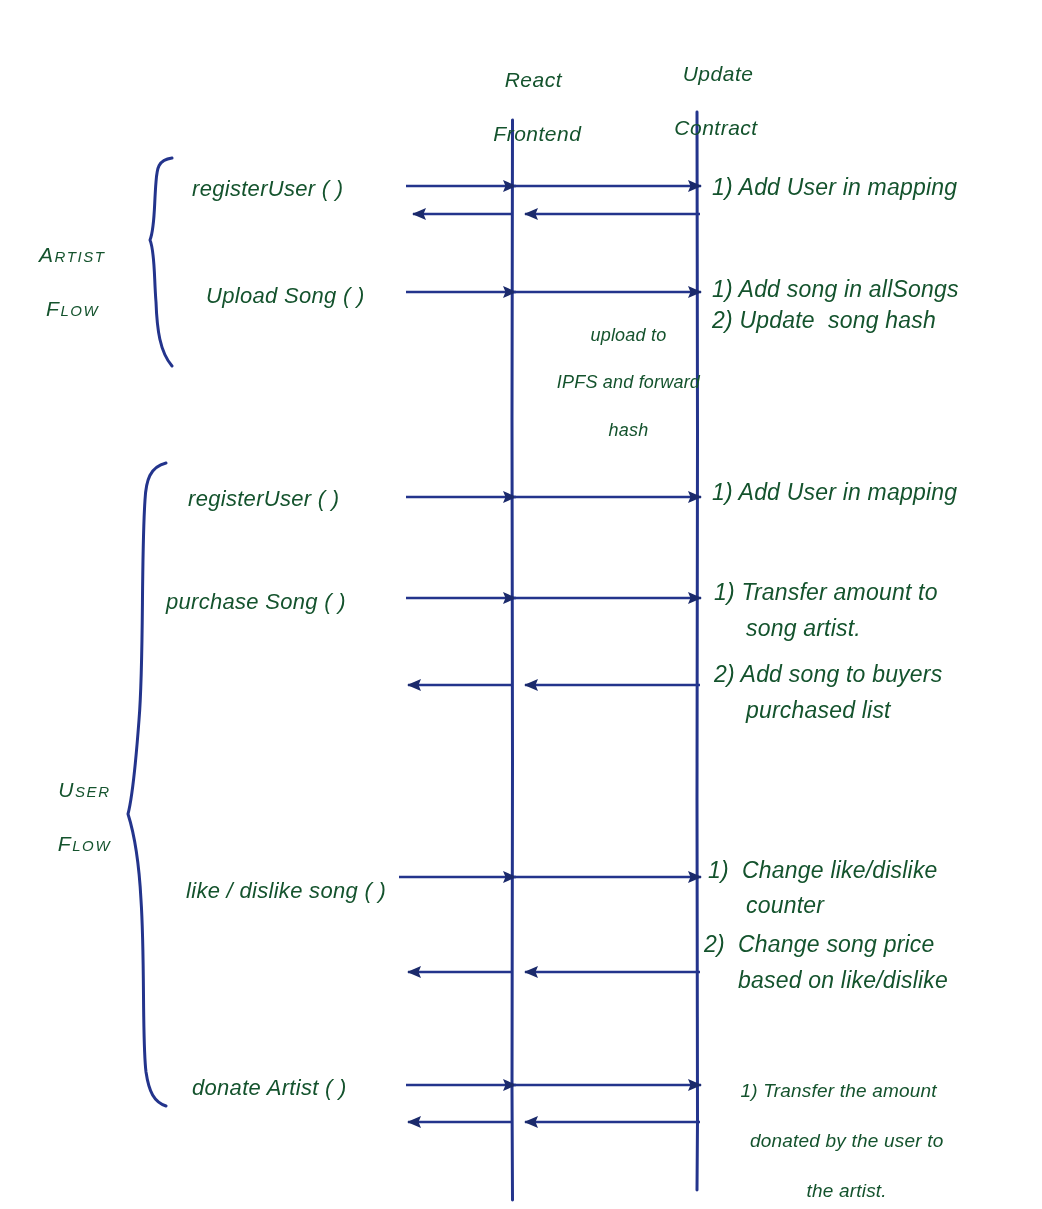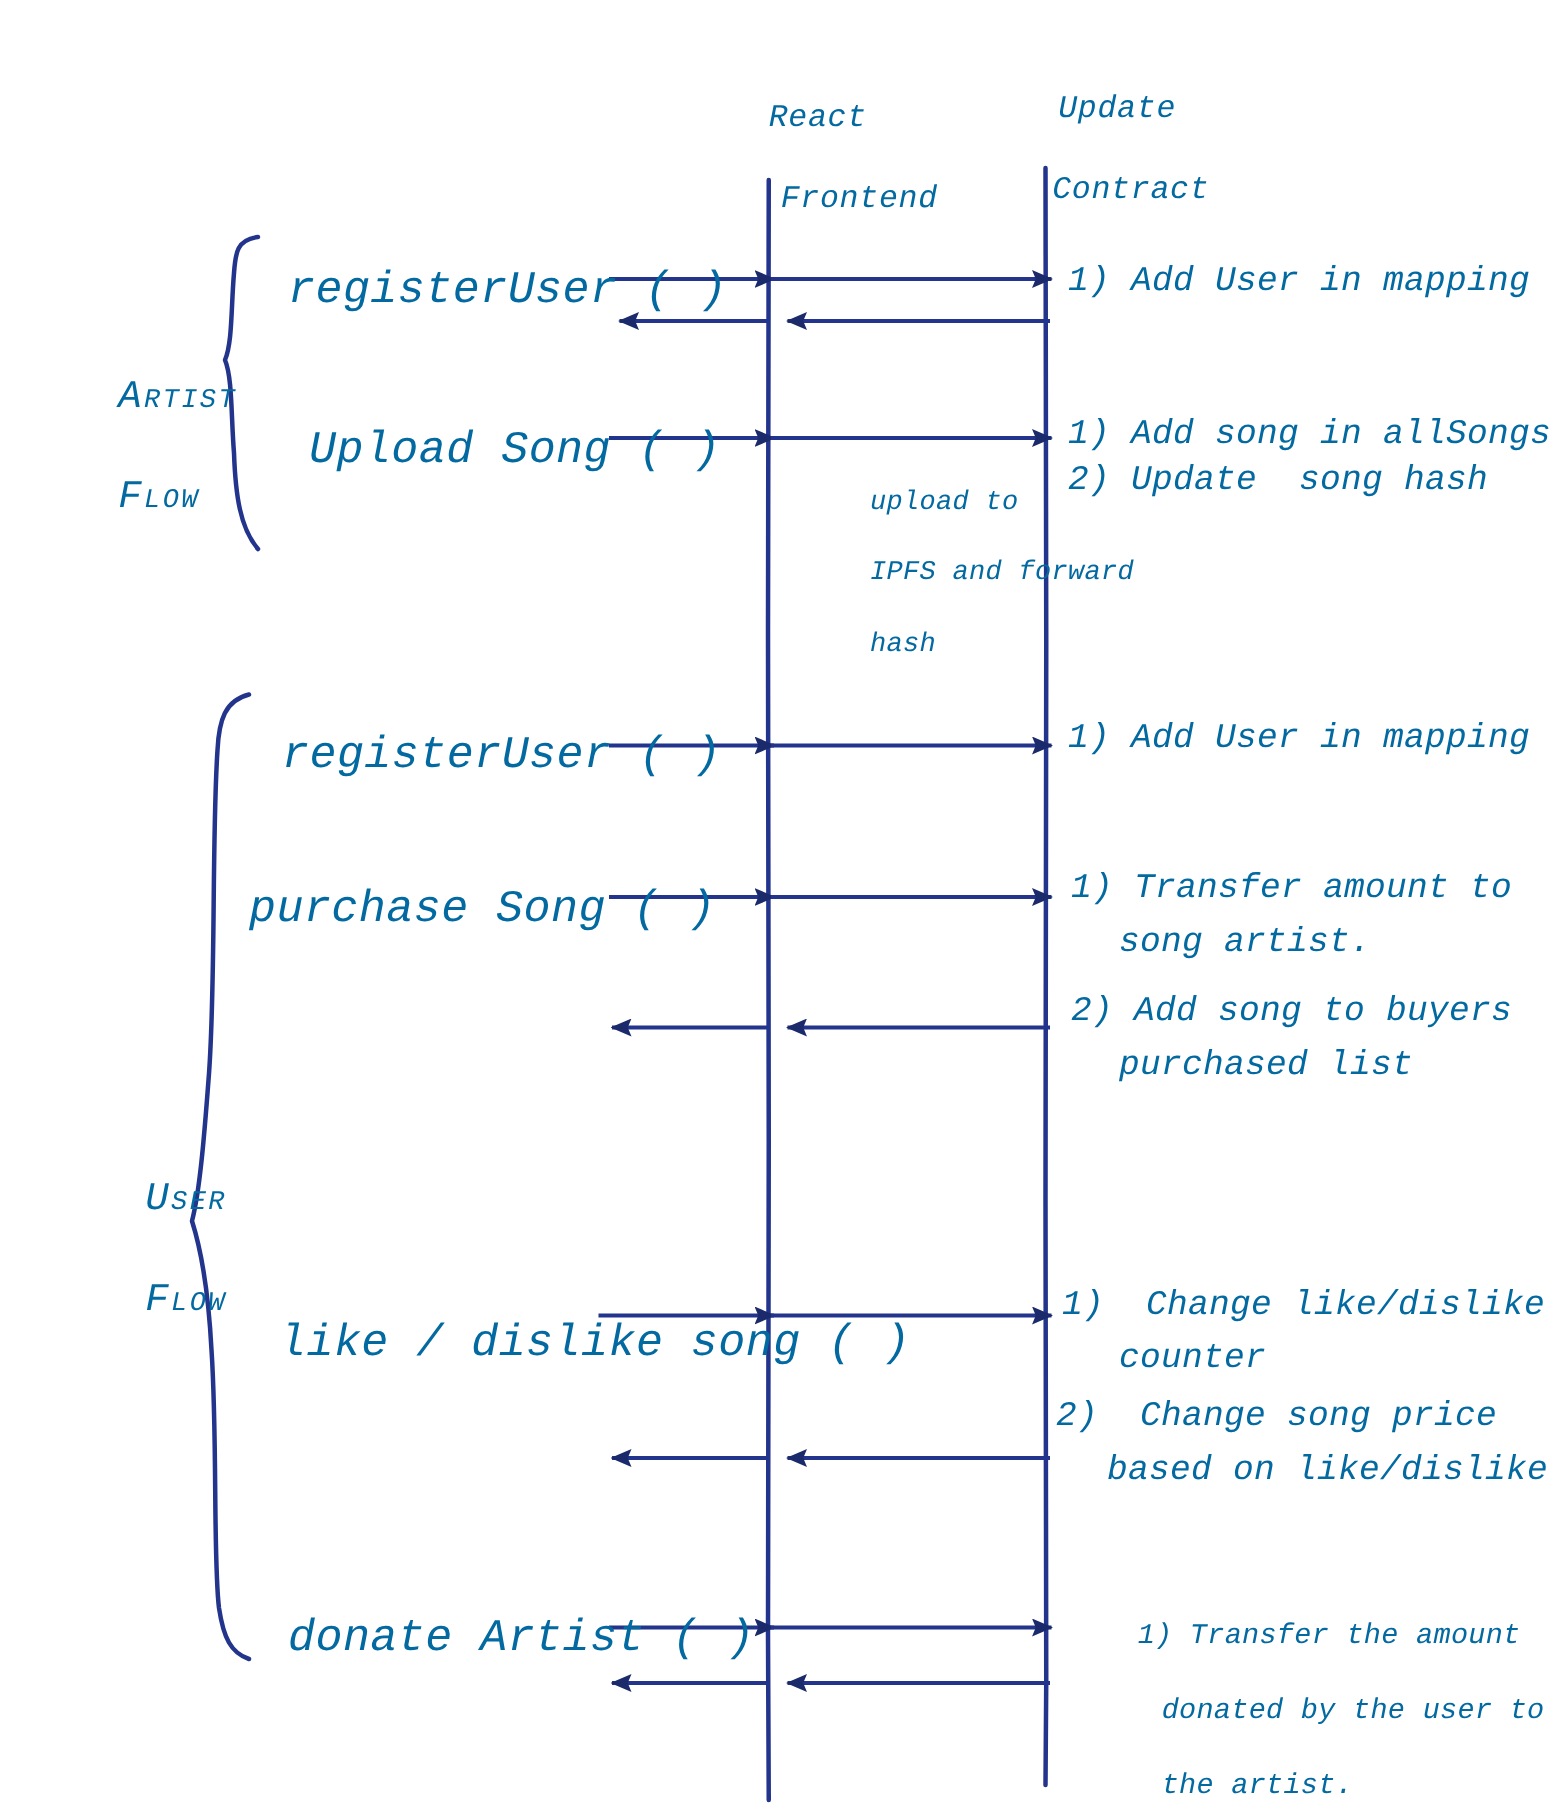--- a/index.html
+++ b/index.html
@@ -21,41 +21,42 @@
     height: 1209px;
   }
   svg.layer {
     position: absolute;
     top: 0; left: 0;
     width: 1042px;
     height: 1209px;
   }
   .lbl {
     position: absolute;
-    color: #0369a1;
-    font-family: Liberation Mono, monospace;
+    color: #14532d;
+    font-family: Liberation Sans, sans-serif;
     white-space: pre;
     line-height: 1.28;
     letter-spacing: 0.2px;
     font-weight: 500;
+    text-align: center;
   }
   .header-lbl {
     font-size: 21px;
     font-style: italic;
     letter-spacing: 0.5px;
   }
   .flow-title {
-    font-size: 26px;
+    font-size: 21px;
     letter-spacing: 1.6px;
     font-variant: small-caps;
     font-weight: 500;
     font-style: italic;
   }
   .msg-lbl {
-    font-size: 30px;
+    font-size: 22px;
     font-style: italic;
     letter-spacing: 0.3px;
   }
   .note-lbl {
     font-size: 23px;
     font-style: italic;
     letter-spacing: 0.2px;
   }
   .annot-lbl {
     font-size: 18px;

